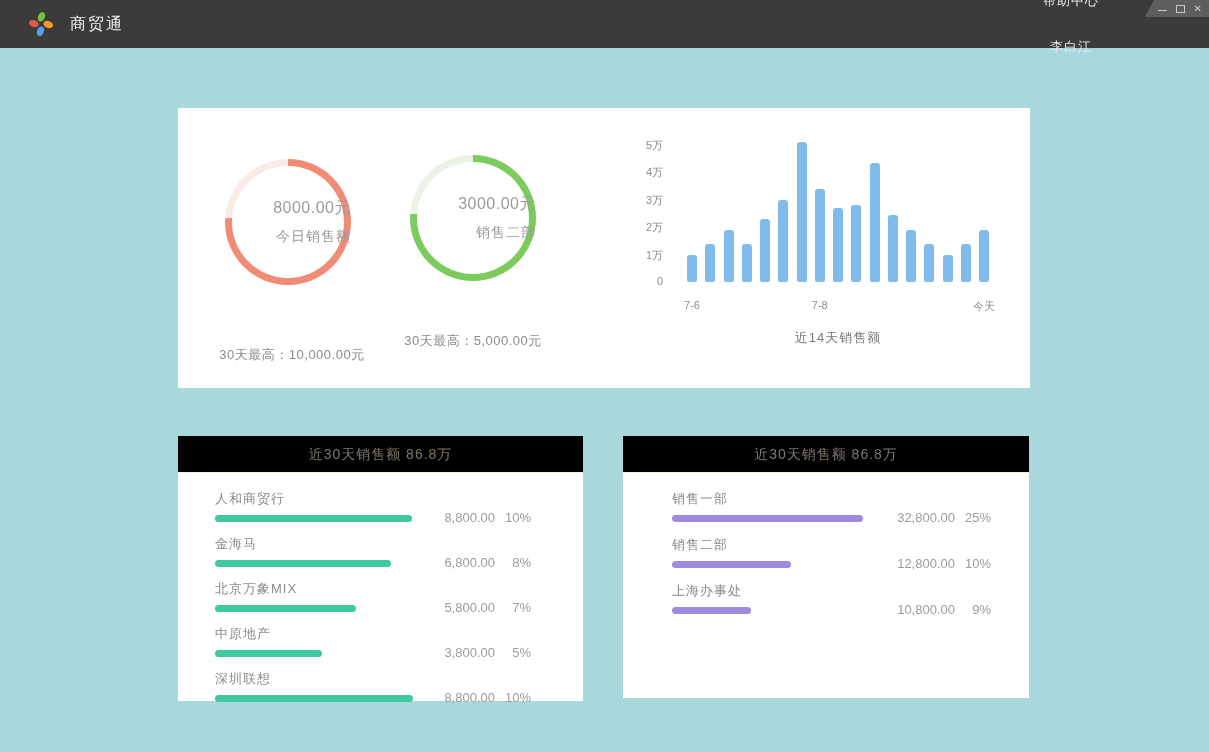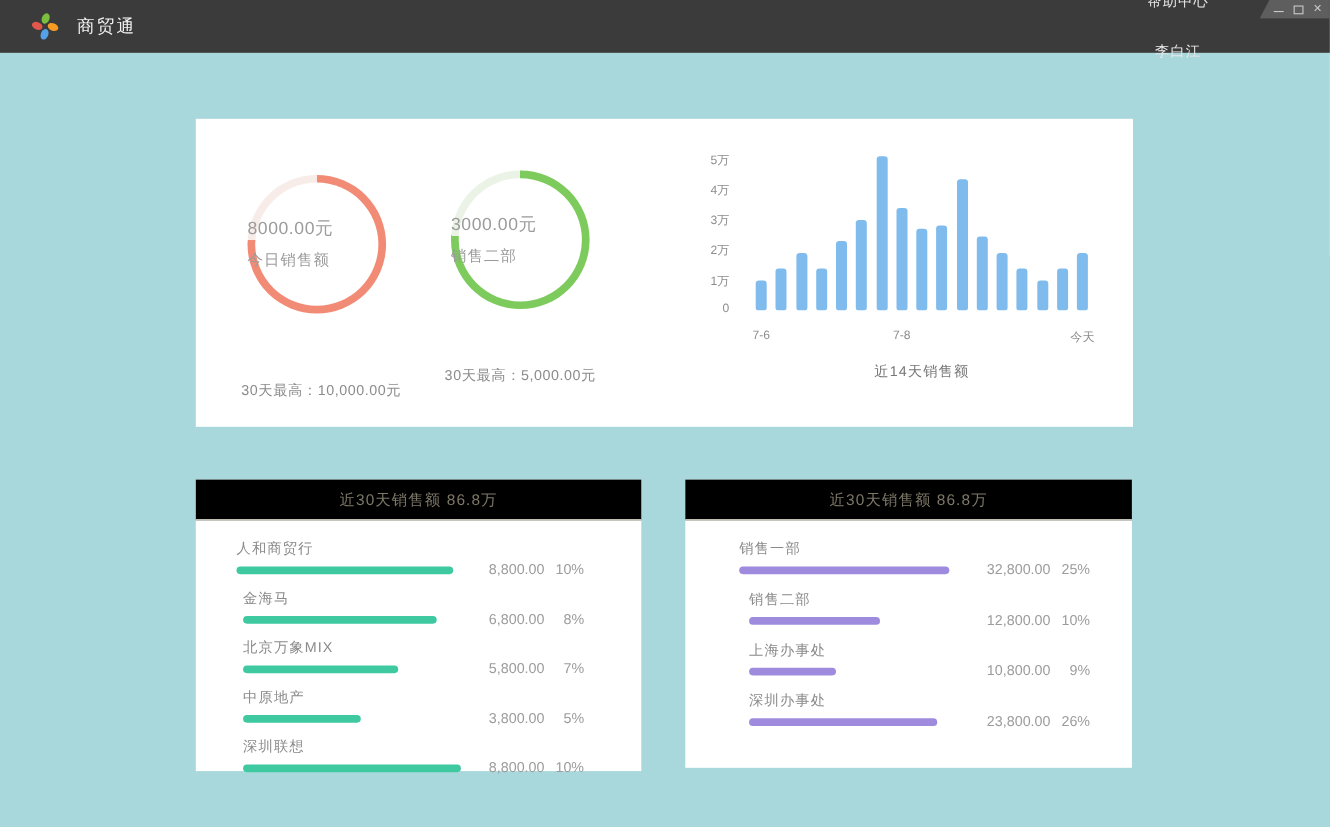--- a/index.html
+++ b/index.html
@@ -27,21 +27,21 @@
   .card { position:absolute; background:#FFFFFF; }
   .overview-card { left:178px; top:108px; width:852px; height:280px; }
   .rank-card { top:436px; }
   .rank-card.left  { left:178px; width:405px; height:265px; }
   .rank-card.right { left:623px; width:406px; height:262px; }
 
   
   .donut { position:absolute; width:126px; height:126px; border-radius:50%; }
   .donut::after { content:""; position:absolute; inset:7px; border-radius:50%; background:#fff; }
   .donut-inner { position:absolute; inset:0; z-index:1; display:flex; flex-direction:column;
-                 align-items:flex-start; justify-content:center; gap:9px; }
+                 align-items:flex-end; justify-content:center; gap:9px; }
   .donut-value { font-size:16px; color:#9B9B9B; letter-spacing:0.5px; }
   .donut-label { font-size:14px; color:#9B9B9B; letter-spacing:1px; }
   .donut-1 { left:47px; top:51px; }
   .donut-2 { left:232px; top:47px; }
   .donut-footer { position:absolute; width:220px; text-align:center; font-size:13px;
                   color:#8C8C8C; letter-spacing:0.5px; }
   .footer-1 { left:4px;  top:238px; }
   .footer-2 { left:185px; top:224px; }
 
   
@@ -57,21 +57,21 @@
               font-size:13px; color:#777777; letter-spacing:1px; }
 
   
   .rank-header { height:37px; line-height:37px; text-align:center; background:#000000;
                  border-bottom:1px solid #F1EEDC; font-size:14px; color:#7E7868;
                  letter-spacing:1px; }
   .rank-body { padding-top:17px; }
   .rank-card.left  .rank-body { padding-left:37px; padding-right:52px; }
   .rank-card.right .rank-body { padding-left:49px; padding-right:38px; }
   .rank-row { display:flex; justify-content:space-between; align-items:flex-end; }
-  .rank-row + .rank-row { margin-top:13px;justify-content:flex-end; }
+  .rank-row + .rank-row { margin-top:13px; }
   .rank-card.right .rank-row + .rank-row { margin-top:14px; }
   .rank-left { width:202px; }
   .rank-name { font-size:13px; color:#8A8A8A; margin-bottom:7px; letter-spacing:1px; }
   .rank-bar { height:7px; border-radius:4px; }
   .rank-card.left  .rank-bar { background:var(--bar-green,#3FC9A1); }
   .rank-card.right .rank-bar { background:var(--bar-purple,#9F8BDE); }
   .rank-vals { display:flex; align-items:baseline; font-size:13px; color:#9C9C9C;
                margin-bottom:-3px; }
   .rank-amount { min-width:72px; text-align:right; }
   .rank-pct { width:36px; text-align:right; }
@@ -245,26 +245,16 @@
         <div class="rank-row">
           <div class="rank-left">
             <div class="rank-name">上海办事处</div>
             <div class="rank-bar" style="width: 79px;"></div>
           </div>
           <div class="rank-vals">
             <span class="rank-amount">10,800.00</span>
             <span class="rank-pct">9%</span>
           </div>
         </div>
-        <div class="rank-row">
-          <div class="rank-left">
-            <div class="rank-name">深圳办事处</div>
-            <div class="rank-bar" style="width: 171px;"></div>
-          </div>
-          <div class="rank-vals">
-            <span class="rank-amount">23,800.00</span>
-            <span class="rank-pct">26%</span>
-          </div>
-        </div>
       </div>
   </div>
 
 </div>
 
 </body></html>

